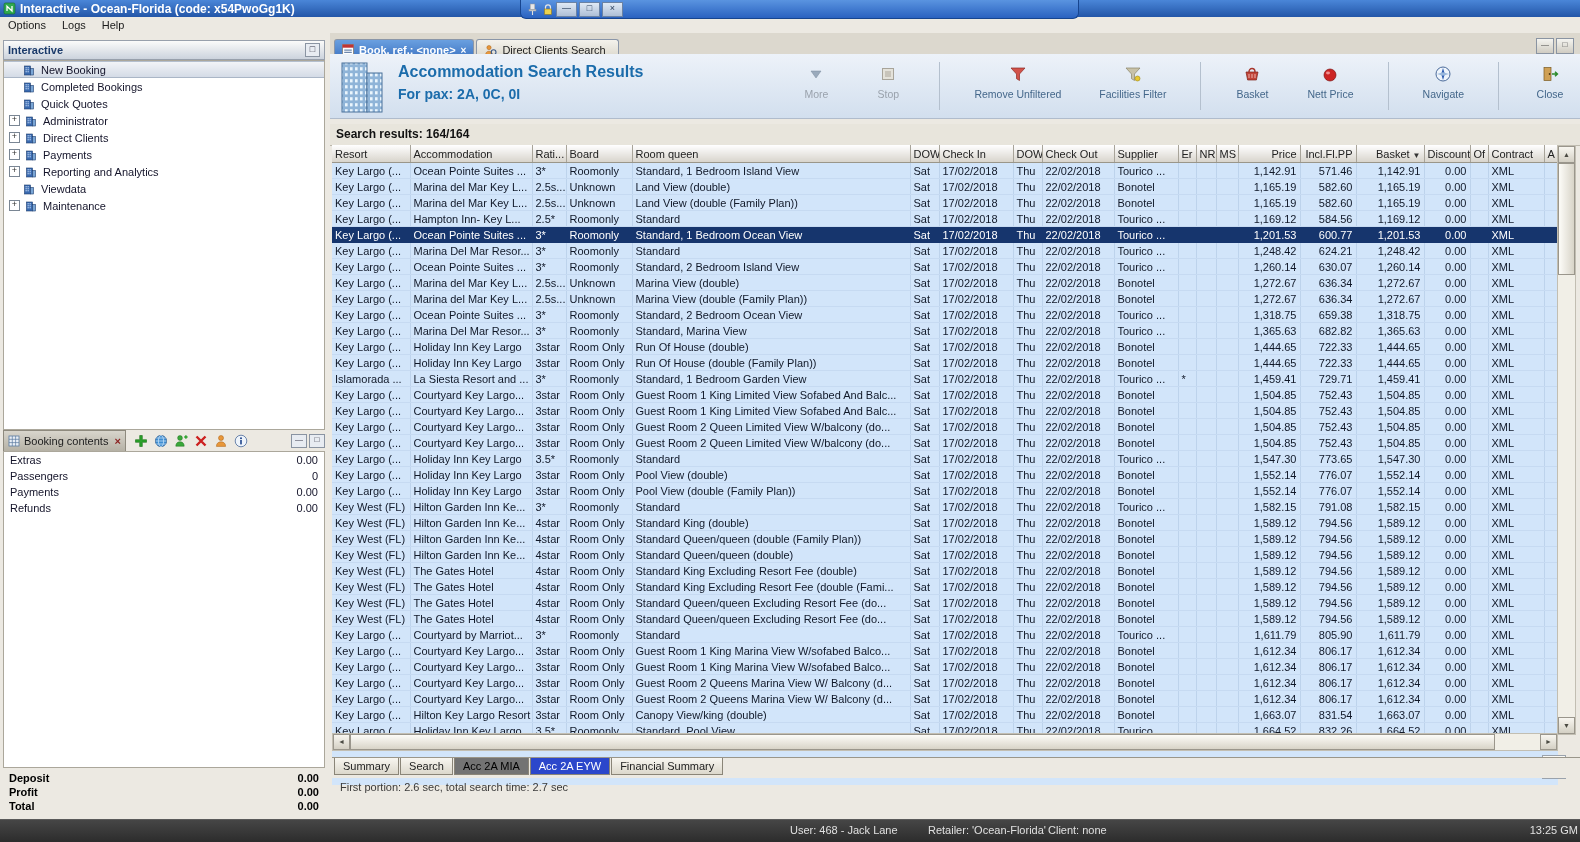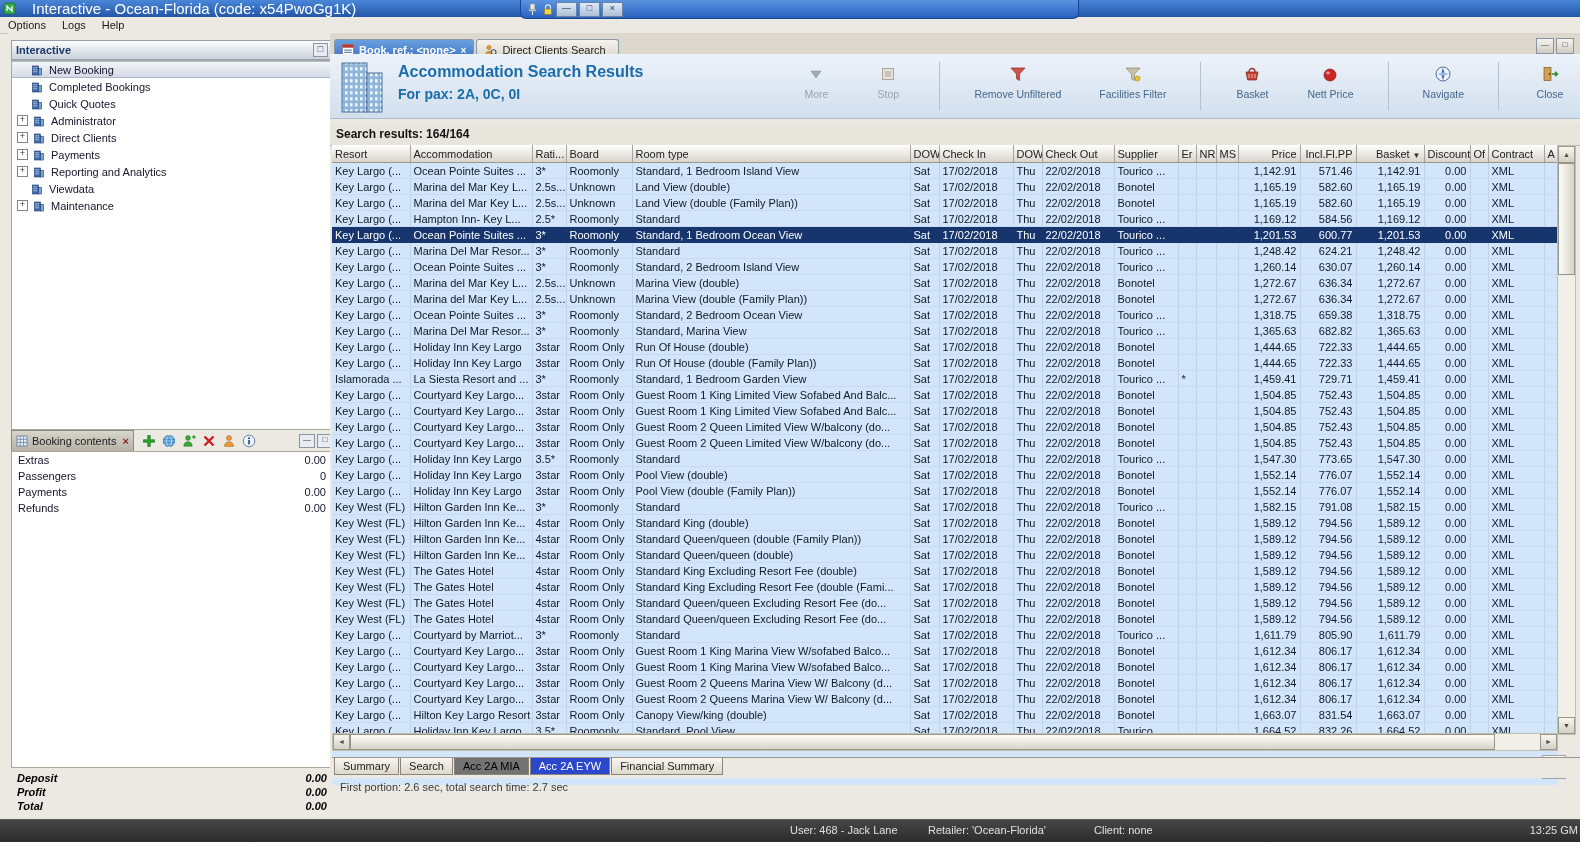--- a/index.html
+++ b/index.html
@@ -1,31 +1,31 @@
 <!DOCTYPE html>
 <html><head>
 <meta charset="utf-8">
 <style>
   html,body{margin:0;padding:0;background:#555;}
   #screen{position:relative;width:1580px;height:842px;background:#ece9e0;font-family:"Liberation Sans",sans-serif;overflow:hidden;-webkit-font-smoothing:antialiased;}
   .icn{display:inline-flex;align-items:center;justify-content:center;vertical-align:middle;}
 
   
   .titlebar{position:absolute;top:0;left:0;right:0;height:17px;background:linear-gradient(#4a86d8,#2356a8);color:#fff;display:flex;align-items:center;padding-left:3px;}
-  .titlebar .title-text{font-size:15px;font-weight:normal;margin-left:16px;white-space:nowrap;}
+  .titlebar .title-text{font-size:12px;font-weight:bold;margin-left:4px;white-space:nowrap;}
   .rdpbar{position:absolute;top:0;left:520px;width:545px;height:18px;background:linear-gradient(#5a94e0,#2a62c0);border:1px solid #17458f;border-top:none;border-radius:0 0 6px 6px;color:#fff;display:flex;align-items:center;padding:0 6px;z-index:5;}
   .rdp-address{flex:1;text-align:center;font-size:11px;}
   .rdp-btn{width:19px;height:13px;margin-left:2px;background:linear-gradient(#dfe9f5,#aebfd6);border:1px solid #6a82a4;color:#243a58;font-size:9px;line-height:11px;text-align:center;cursor:default;}
 
   
   .menubar{position:absolute;top:17px;left:0;right:0;height:16px;background:#ece9e2;border-bottom:1px solid #c9c5ba;display:flex;align-items:center;}
   .menu-item{font-size:11px;color:#1a1a1a;padding:0 8px;}
 
   
-  .leftpanel{position:absolute;top:33px;left:8px;width:330px;bottom:22px;background:#ece9e2;border-right:1px solid #a39f93;}
+  .leftpanel{position:absolute;top:33px;left:0;width:330px;bottom:22px;background:#ece9e2;border-right:1px solid #a39f93;}
   .lp-header{position:absolute;top:7px;left:3px;right:5px;height:18px;background:linear-gradient(#fbfbfa,#ccd3dd);border:1px solid #98a0ac;display:flex;align-items:center;justify-content:space-between;padding:0 4px;}
   .lp-title{font-size:11px;font-weight:bold;color:#1a3a6a;}
   .lp-collapse{font-size:9px;color:#334;border:1px solid #8a94a2;background:#e8ecf2;width:13px;height:12px;line-height:11px;text-align:center;}
   .tree{position:absolute;top:27px;left:3px;right:5px;height:368px;background:#fff;border:1px solid #aba79b;overflow:hidden;}
   .tree-item{display:flex;align-items:center;height:17px;font-size:11px;color:#14142a;white-space:nowrap;}
   .tree-item.sel{background:linear-gradient(#f2f4f7,#d4dbe6);border-top:1px solid #b4bfce;border-bottom:1px solid #aab6c6;height:15px;}
   .expander{width:9px;height:9px;margin:0 5px 0 5px;border:1px solid #7a8694;background:#fff;font-size:9px;line-height:7px;text-align:center;color:#333;flex:0 0 auto;}
   .expander.none{border:none;background:transparent;}
   .tree-label{margin-left:6px;}
 
@@ -34,21 +34,21 @@
   .bc-titlebar{height:21px;display:flex;align-items:center;background:#ece9e2;}
   .bc-tab{display:flex;align-items:center;height:20px;padding:0 4px;background:linear-gradient(#d8d5cc,#b5b1a5);border:1px solid #8e8a7e;border-bottom:none;font-size:11px;color:#202020;}
   .bc-tab .ttl{margin:0 4px;}
   .bc-close{color:#8a1f1f;font-weight:bold;font-size:11px;margin-left:2px;}
   .bc-tools{display:flex;align-items:center;margin-left:6px;flex:1;}
   .bc-tool{width:18px;height:16px;display:flex;align-items:center;justify-content:center;margin-right:2px;}
   .bc-winbtns{display:flex;}
   .bc-winbtn{width:14px;height:12px;border:1px solid #8a94a2;background:#e8ecf2;font-size:8px;line-height:10px;text-align:center;color:#334;margin-left:2px;}
   .bc-body{position:absolute;top:21px;left:0;right:0;bottom:0;background:#fff;border:1px solid #aba79b;}
   .bc-row{display:flex;justify-content:space-between;height:16px;align-items:center;padding:0 6px;font-size:11px;color:#14142a;}
-  .lp-totals{position:absolute;left:3px;right:5px;bottom:4px;height:44px;font-style:italic;}
+  .lp-totals{position:absolute;left:3px;right:5px;bottom:4px;height:44px;}
   .tot-row{display:flex;justify-content:space-between;height:14px;font-size:11px;font-weight:bold;color:#000;padding:0 6px;}
 
   
   .main{position:absolute;top:33px;left:330px;right:0;bottom:22px;background:#ece9e2;}
   .tabbar{position:absolute;top:0;left:0;right:0;height:27px;background:#dcd8ce;border-bottom:1px solid #96a0b0;display:flex;align-items:flex-end;padding-left:4px;}
   .doc-tab{display:flex;align-items:center;height:20px;padding:0 7px;margin-right:2px;border:1px solid #8a96a8;border-bottom:none;border-radius:3px 3px 0 0;background:linear-gradient(#f4f2ec,#d8d4c8);font-size:11px;color:#222;}
   .doc-tab.active{background:linear-gradient(#6aa0e0,#3a70c0);color:#fff;font-weight:bold;}
   .doc-tab .tab-label{margin:0 5px;white-space:nowrap;}
   .tab-close{font-size:10px;font-weight:bold;color:#fff;}
   .tab-winbtns{position:absolute;right:6px;top:5px;display:flex;}
@@ -92,21 +92,21 @@
   .footer .timing{position:absolute;left:10px;top:12px;font-size:11px;color:#3a3a3a;margin-top:20px;}
   .info-btn{position:absolute;right:14px;top:6px;width:22px;height:22px;border:1px solid #9aa2ac;background:linear-gradient(#fafaf6,#dcd8cc);display:flex;align-items:center;justify-content:center;}
 
   .btabs{position:absolute;top:724px;left:2px;right:0;height:20px;border-top:1px solid #9a968a;display:flex;align-items:flex-start;padding-left:2px;background:#ece9e2;}
   .btab{height:16px;line-height:16px;padding:0 8px;border:1px solid #8a8578;border-top:none;background:linear-gradient(#f8f6f0,#dcd8cc);font-size:11px;color:#222;margin-right:1px;}
 
   .statusbar{position:absolute;left:0;right:0;bottom:0;height:22px;background:linear-gradient(#464646,#2c2c2c);border-top:1px solid #5a5a5a;color:#e0e0e0;font-size:11px;}
   .statusbar span{position:absolute;top:4px;white-space:nowrap;}
   .sb-user{left:790px;}
   .sb-ret{left:928px;}
-  .sb-cli{left:1094px;}
+  .sb-cli{left:1048px;}
   .sb-time{right:2px;}
 </style>
 </head>
 <body>
 
 <div id="screen">
 
   <div class="titlebar">
     <span class="icn">
         <svg width="13" height="13" viewBox="0 0 13 13">
@@ -571,21 +571,21 @@
             <col style="width: 18px;">
             <col style="width: 56px;">
             <col style="width: 16px;">
           </colgroup>
         <thead>
             <tr>
               <th class="">Resort</th>
               <th class="">Accommodation</th>
               <th class="">Rati...</th>
               <th class="">Board</th>
-              <th class="">Room type</th>
+              <th class="">Room queen</th>
               <th class="">DOW</th>
               <th class="">Check In</th>
               <th class="">DOW</th>
               <th class="">Check Out</th>
               <th class="">Supplier</th>
               <th class="">Er</th>
               <th class="">NR</th>
               <th class="">MS</th>
               <th class="num">Price</th>
               <th class="num">Incl.Fl.PP</th>

